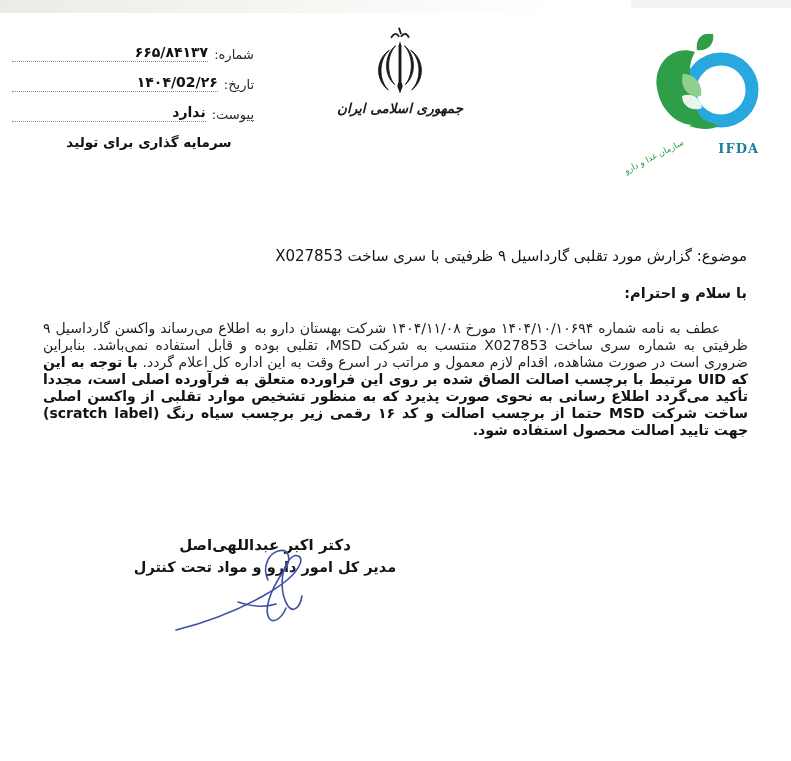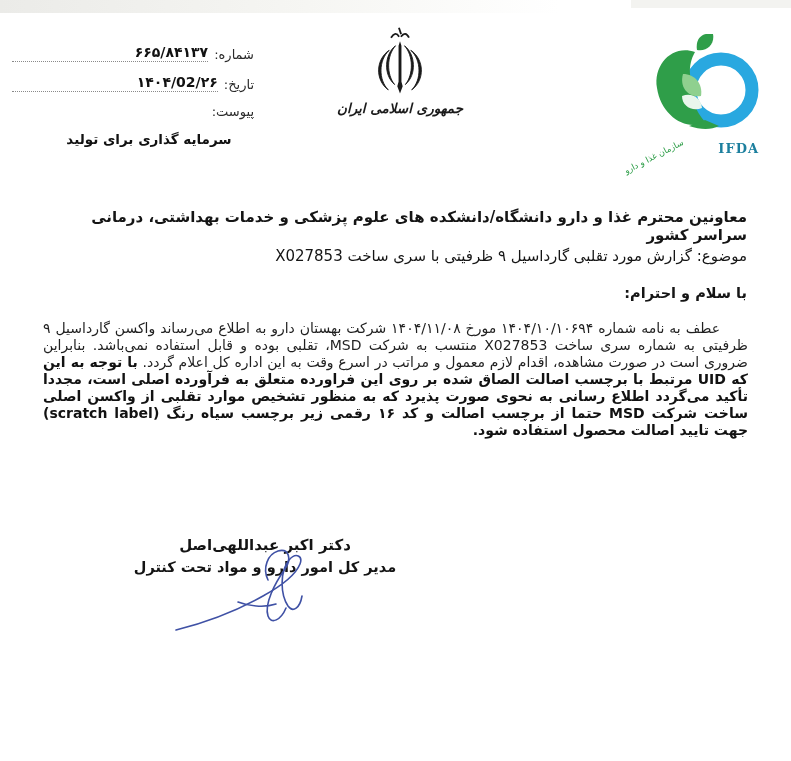--- a/index.html
+++ b/index.html
@@ -68,20 +68,21 @@
     <div class="meta-row">
       <span class="meta-label">شماره:</span>
       <span class="meta-value">۶۶۵/۸۴۱۳۷</span>
     </div>
     <div class="meta-row">
       <span class="meta-label">تاریخ:</span>
       <span class="meta-value">۱۴۰۴/02/۲۶</span>
     </div>
     <div class="meta-row">
       <span class="meta-label">پیوست:</span>
+      <span class="meta-value">ندارد</span>
     </div>
     <div class="meta-slogan">سرمایه گذاری برای تولید</div>
   </div>
 
   <div class="emblem-block">
     <svg class="emblem-svg" width="64" height="72" viewBox="-32 -22 64 80">
       <g fill="#1a1a1a" stroke="#1a1a1a">
 
         <path d="M-10,-9 Q-5,-17 -1,-10" fill="none" stroke-width="2"></path>
         <path d="M1,-10 Q6,-17 10,-9" fill="none" stroke-width="2"></path>
@@ -110,21 +111,20 @@
       <path d="M33,62 C43,58 52,64 53,74 C43,78 33,72 33,62 Z" fill="#e9f6ec"></path>
 
       <path d="M48,16 C46,4 54,-2 64,0 C66,10 58,18 48,16 Z" fill="#2f9e49"></path>
 
       <path d="M40,92 C52,96 62,96 70,92 L56,86 Z" fill="#2f9e49"></path>
     </svg>
     <span class="ifda-acronym">IFDA</span>
     <span class="ifda-orgname">سازمان غذا و دارو</span>
   </div>
 
-  <div class="recipient">معاونین محترم غذا و دارو دانشگاه/دانشکده های علوم پزشکی و خدمات بهداشتی، درمانی سراسر کشور</div>
   <div class="subject">موضوع: گزارش مورد تقلبی گارداسیل ۹ ظرفیتی با سری ساخت X027853</div>
   <div class="salutation">با سلام و احترام:</div>
 
   <div class="body-par">
     <span>عطف به نامه شماره ۱۴۰۴/۱۰/۱۰۶۹۴ مورخ ۱۴۰۴/۱۱/۰۸ شرکت بهستان دارو به اطلاع می‌رساند واکسن گارداسیل ۹ ظرفیتی به شماره سری ساخت X027853 منتسب به شرکت MSD، تقلبی بوده و قابل استفاده نمی‌باشد. بنابراین ضروری است در صورت مشاهده، اقدام لازم معمول و مراتب در اسرع وقت به این اداره کل اعلام گردد. </span><b>با توجه به این که UID مرتبط با برچسب اصالت الصاق شده بر روی این فراورده متعلق به فرآورده اصلی است، مجددا تأکید می‌گردد اطلاع رسانی به نحوی صورت پذیرد که به منظور تشخیص موارد تقلبی از واکسن اصلی ساخت شرکت MSD حتما از برچسب اصالت و کد ۱۶ رقمی زیر برچسب سیاه رنگ (scratch label) جهت تایید اصالت محصول استفاده شود.</b>
   </div>
 
   <div class="sig-block">
     <div class="sig-name">دکتر اکبر عبداللهی‌اصل</div>
     <div class="sig-title">مدیر کل امور دارو و مواد تحت کنترل</div>

